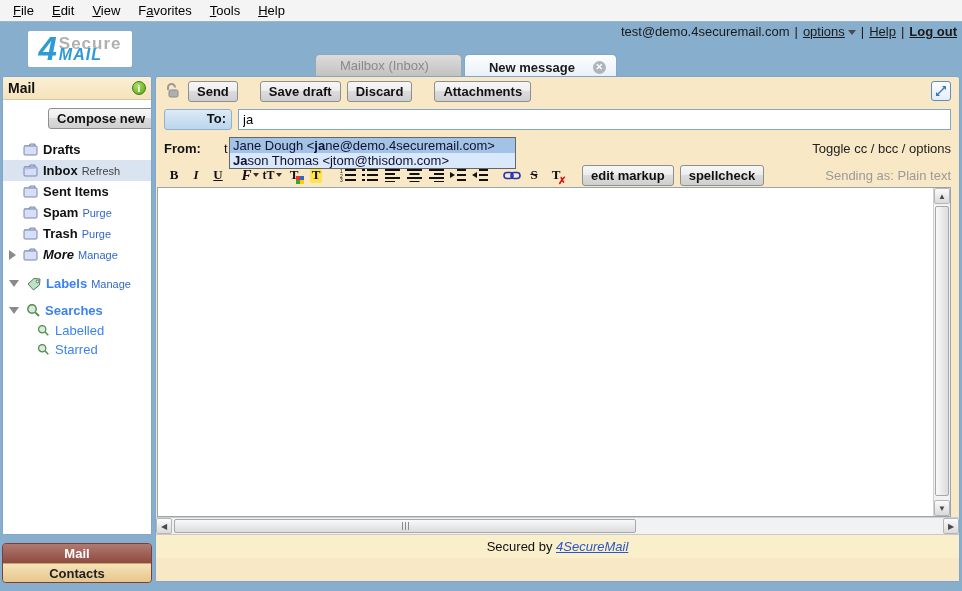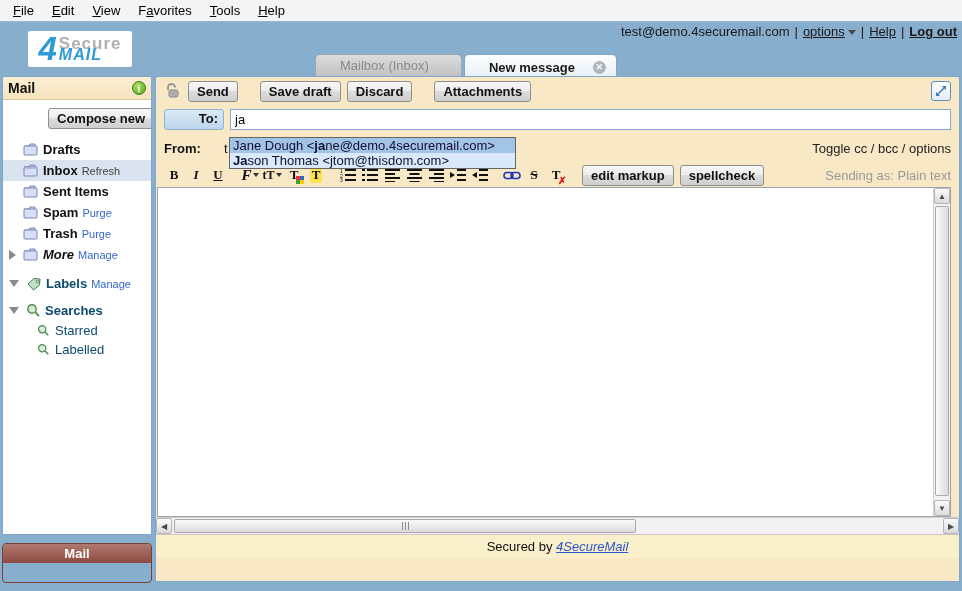--- a/index.html
+++ b/index.html
@@ -40,42 +40,42 @@
   .folder-row { height:21px; display:flex; align-items:center; padding-left:6px; gap:4px; white-space:nowrap; }
   .folder-row.selected { background:#DAE4F0; }
   .tri { width:0; height:0; display:inline-block; }
   .tri-right { border-top:5px solid transparent; border-bottom:5px solid transparent; border-left:7px solid #8A8A8A; }
   .tri-down { border-left:5px solid transparent; border-right:5px solid transparent; border-top:7px solid #8A8A8A; }
   .tri-spacer { width:10px; flex:none; }
   .fname { font-weight:bold; font-size:13px; color:#111; }
   .fname.more { font-style:italic; }
   .side-link { font-size:11px; color:#3366CC; cursor:pointer; }
   .side-link.dark { color:#444; }
-  .green { color:#0c4a6e; }
+  .green { color:#3b82f6; }
   .sub-row { padding-left:34px; height:19px; display:flex; align-items:center; gap:5px; }
   .gap8 { height:8px; } .gap6 { height:6px; }
 
   .accordion { position:absolute; left:2px; top:543px; width:150px; height:40px; border:1px solid #7A4038; border-radius:4px; overflow:hidden; }
   .acc-mail { height:19px; background:linear-gradient(#B07A70,#8E4A40); color:#FFF; font-weight:bold; text-align:center; line-height:19px; }
   .acc-contacts { height:20px; background:linear-gradient(#F5E3B8,#E6C488); color:#222; font-weight:bold; text-align:center; line-height:20px; border-top:1px solid #C9A96A; }
 
   
   .main { position:absolute; left:155px; top:76px; width:805px; height:506px; background:#F8E8C6; border:1px solid #7FA7CC; border-radius:3px 3px 0 0; }
 
   .btn { display:inline-block; background:linear-gradient(#F7F7F7,#EDEDED 45%,#DCDCDC 50%,#CFCFCF); border:1px solid #8E8E8E; border-radius:3px; padding:2px 8px; font-size:13px; color:#111; cursor:pointer; white-space:nowrap;font-weight:bold; }
   .ctoolbar { height:28px; display:flex; align-items:center; gap:6px; padding:0 8px; position:relative; }
   .ctoolbar .sp { width:10px; }
   .popout { position:absolute; right:8px; top:4px; width:20px; height:20px; border:1px solid #5B8DC0; border-radius:3px; background:linear-gradient(#FDFDFD,#E4EDF6); display:flex; align-items:center; justify-content:center; cursor:pointer; }
 
   .frow { display:flex; align-items:center; padding:0 8px 0 8px; }
   .row-to { height:29px; }
   .row-from { height:29px; }
   .row-subj { height:25px; }
   .flabel { width:60px; text-align:right; font-weight:bold; padding-right:24px; flex:none; }
-  .to-btn { width:60px; height:21px; background:linear-gradient(#DCEAF6,#BCD6EC); border:1px solid #8FB2D2; border-radius:3px; font-weight:bold; text-align:right; padding:1px 5px 0 0; flex:none; cursor:pointer; }
+  .to-btn { width:68px; height:21px; background:linear-gradient(#DCEAF6,#BCD6EC); border:1px solid #8FB2D2; border-radius:3px; font-weight:bold; text-align:right; padding:1px 5px 0 0; flex:none; cursor:pointer; }
   .to-gap { width:6px; flex:none; }
   .finput { flex:1; height:21px; border:1px solid #7FA7CC; background:#FFF; font-family:"Liberation Sans",sans-serif; font-size:13px; padding:0 4px; outline:none; }
   .toggle-link { margin-left:auto; color:#222; cursor:pointer; white-space:nowrap; }
 
   .dropdown { position:absolute; left:73px; top:60px; width:287px; background:#D9E9FB; border:1px solid #666; z-index:5; }
   .dd-row { height:15px; line-height:15px; padding:0 3px; font-size:13px; color:#101030; white-space:nowrap; overflow:hidden; cursor:pointer; }
   .dd-row.sel { background:#A3C3E6; }
   .dd-row b { font-weight:bold; }
 
   
@@ -236,33 +236,34 @@
           <circle cx="6" cy="6" r="4.2" fill="#D9EADA" stroke="#4E8B4E" stroke-width="1.4"></circle>
           <line x1="9.3" y1="9.3" x2="13" y2="13" stroke="#4E8B4E" stroke-width="1.8"></line>
         </svg>
       <span class="fname green">Searches</span>
     </div>
     <div class="sub-row">
       <svg class="micon" width="13" height="13" viewBox="0 0 15 15">
           <circle cx="6" cy="6" r="4.2" fill="#D9EADA" stroke="#4E8B4E" stroke-width="1.4"></circle>
           <line x1="9.3" y1="9.3" x2="13" y2="13" stroke="#4E8B4E" stroke-width="1.8"></line>
         </svg>
-      <span class="green">Starred</span>
+      <span class="green">Labelled</span>
     </div>
     <div class="sub-row">
       <svg class="micon" width="13" height="13" viewBox="0 0 15 15">
           <circle cx="6" cy="6" r="4.2" fill="#D9EADA" stroke="#4E8B4E" stroke-width="1.4"></circle>
           <line x1="9.3" y1="9.3" x2="13" y2="13" stroke="#4E8B4E" stroke-width="1.8"></line>
         </svg>
-      <span class="green">Labelled</span>
+      <span class="green">Starred</span>
     </div>
   </div>
 
   <div class="accordion">
     <div class="acc-mail">Mail</div>
+    <div class="acc-contacts">Contacts</div>
   </div>
 
   <div class="main">
 
     <div class="ctoolbar">
       <svg class="micon" width="18" height="18" viewBox="0 0 18 18">
           <path d="M4 8 V5.5 A3.5 3.5 0 0 1 11 5.5" fill="none" stroke="#9A9A9A" stroke-width="2"></path>
           <rect x="5" y="8" width="9" height="7" rx="1.5" fill="#AFAFAF" stroke="#8A8A8A"></rect>
         </svg>
       <span class="btn">Send</span>

